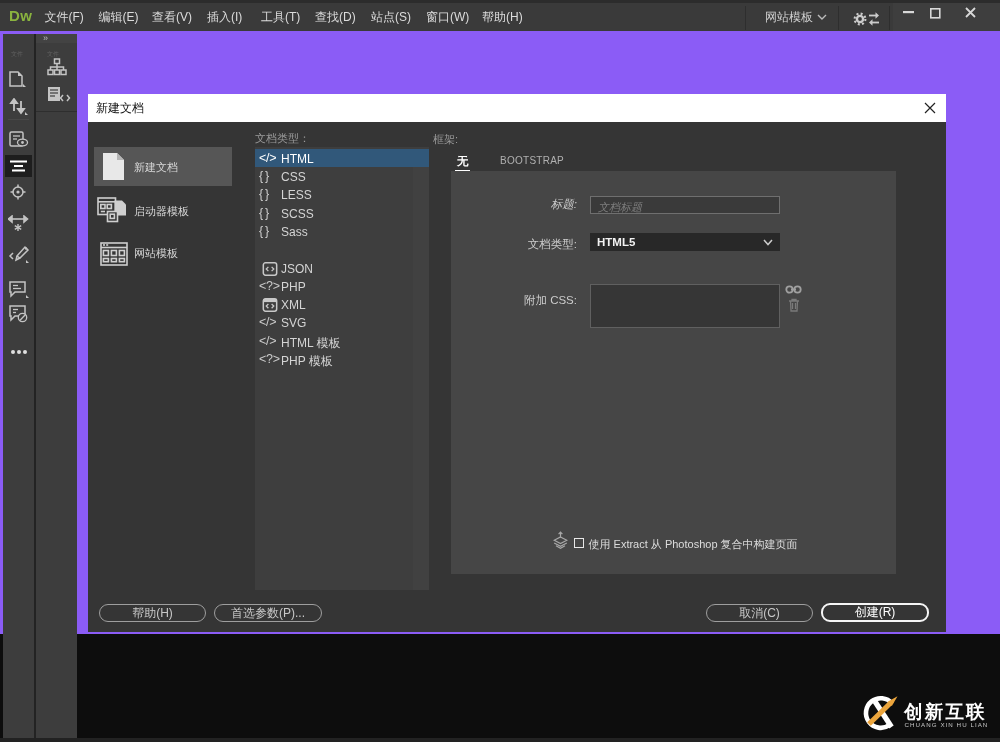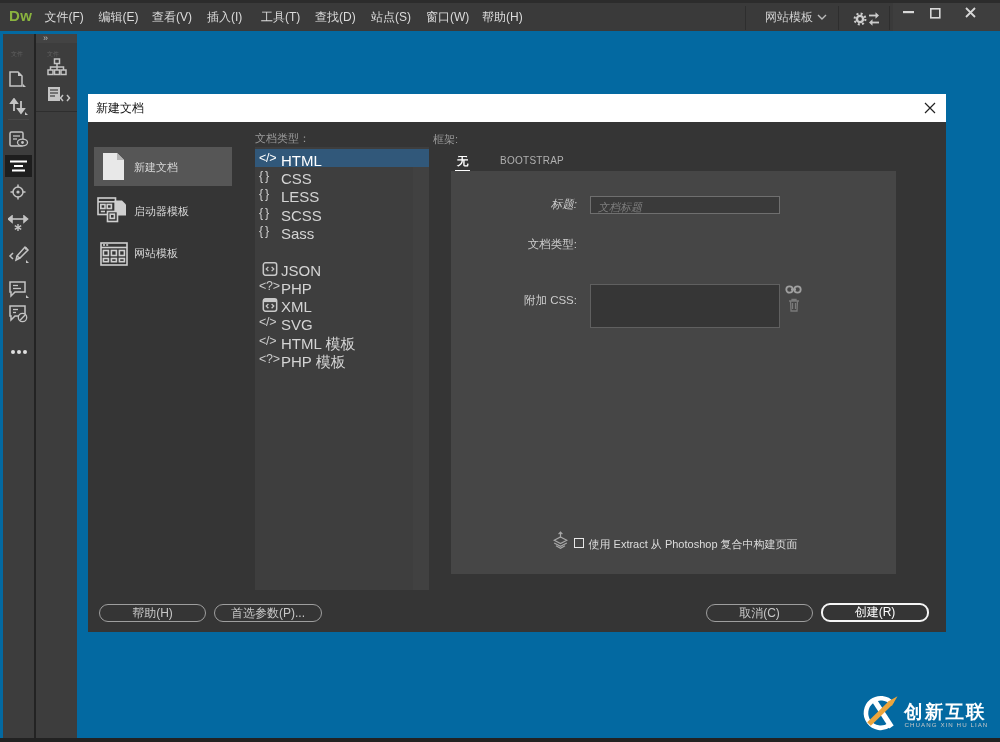--- a/index.html
+++ b/index.html
@@ -1,19 +1,19 @@
 <!DOCTYPE html>
 <html><head>
 <meta charset="utf-8">
 <style>
 * { margin:0; padding:0; box-sizing:border-box; }
 html,body { width:1000px; height:742px; overflow:hidden; background:#0d0d0d;
   font-family:"Liberation Sans", sans-serif; }
 .abs { position:absolute; }
-#stage { position:relative; width:1000px; height:742px; background:#0369a1; }
+#stage { position:relative; width:1000px; height:634px; background:#8b5cf6; }
 
 
 #menubar { left:0; top:0; width:1000px; height:31px; background:#3a3a3a; border-top:3px solid #2c2c2c; }
 #menubar .mi { position:absolute; top:6px; font-size:12px; color:#dcdcdc; }
 #dw { position:absolute; left:9px; top:4px; font-size:15px; font-weight:bold; color:#8ab33f; letter-spacing:0.5px; }
 .vdiv { position:absolute; top:3px; height:24px; width:1px; background:#2e2e2e; }
 #winbtns { position:absolute; left:893px; top:0px; width:107px; height:28px; background:#3e3e3e; }
 
 
 #strip1 { left:3px; top:34px; width:31px; height:704px; background:#3d3d3d; }
@@ -28,21 +28,21 @@
 #dclose { position:absolute; left:834px; top:6px; width:16px; height:16px; }
 
 
 #navsel { left:6px; top:53px; width:138px; height:39px; background:#565656; }
 .navtext { position:absolute; font-size:11px; color:#d6d6d6; }
 
 
 #midcol { left:167px; top:53px; width:174px; height:443px; background:#3e3e3e; }
 .label { position:absolute; font-size:11px; color:#9a9a9a; }
 .lrow { position:absolute; left:0; width:174px; height:18px; }
-.lrow .t { position:absolute; left:26px; top:3px; font-size:15px; color:#d4d4d4; }
+.lrow .t { position:absolute; left:26px; top:3px; font-size:12px; color:#d4d4d4; }
 .lrow.sel { background:#31587a; }
 .licon { position:absolute; left:4px; top:2px; width:20px; height:14px; }
 .licon.gi { font-size:12.5px; color:#cbcbcb; top:1.5px; letter-spacing:-0.3px; white-space:nowrap; }
 
 
 #rpanel { left:363px; top:77px; width:445px; height:403px; background:#464646; }
 .flabel { position:absolute; font-size:11.5px; color:#cccccc; text-align:right; width:100px; }
 #inp-title { position:absolute; left:502px; top:102px; width:190px; height:18px; background:#3a3a3a; border:1px solid #6f6f6f; }
 #inp-title span { position:absolute; left:7px; top:3px; font-size:11px; font-style:italic; color:#7e7e7e; }
 #inp-doctype { position:absolute; left:502px; top:139px; width:190px; height:18px; background:#282828; }
@@ -340,20 +340,26 @@
     <span style="position:absolute;left:369px;top:60px;font-size:11.5px;font-weight:bold;color:#ffffff;">无</span>
     <div style="position:absolute;left:367px;top:76px;width:15px;height:2.5px;background:#ffffff;"></div>
     <span style="position:absolute;left:412px;top:60px;font-size:11.5px;color:#b0b0b0;letter-spacing:0.3px;transform:scaleX(0.87);transform-origin:left center;">BOOTSTRAP</span>
 
     <div class="abs" id="rpanel"></div>
     <span class="flabel" style="left:389px;top:103px;font-style:italic;">标题:</span>
     <div id="inp-title">
         <span>文档标题</span>
       </div>
     <span class="flabel" style="left:389px;top:143px;">文档类型:</span>
+    <div id="inp-doctype">
+        <span>HTML5</span>
+      <svg style="position:absolute;left:173px;top:6px;" width="10" height="7" viewBox="0 0 10 7">
+          <path d="M1 1 L5 5.5 L9 1" fill="none" stroke="#cccccc" stroke-width="1.5"></path>
+        </svg>
+    </div>
     <span class="flabel" style="left:389px;top:191px;margin-top:8px;">附加 CSS:</span>
     <div id="inp-css"></div>
     <svg class="icon" style="left:697px;top:189px;" width="17" height="13" viewBox="0 0 17 13">
       <g fill="none" stroke="#a0a0a0" stroke-width="1.8">
         <circle cx="4.5" cy="6.5" r="3.2"></circle>
           <circle cx="12.5" cy="6.5" r="3.2"></circle>
           <line x1="6" y1="6.5" x2="11" y2="6.5"></line>
       </g>
     </svg>
     <svg class="icon" style="left:700px;top:204px;" width="12" height="14" viewBox="0 0 12 14">

